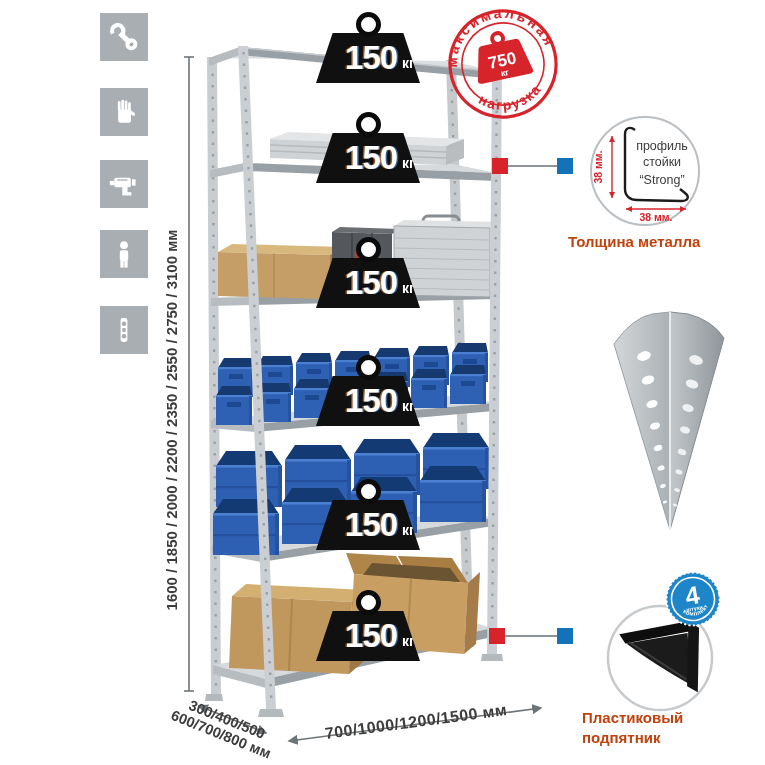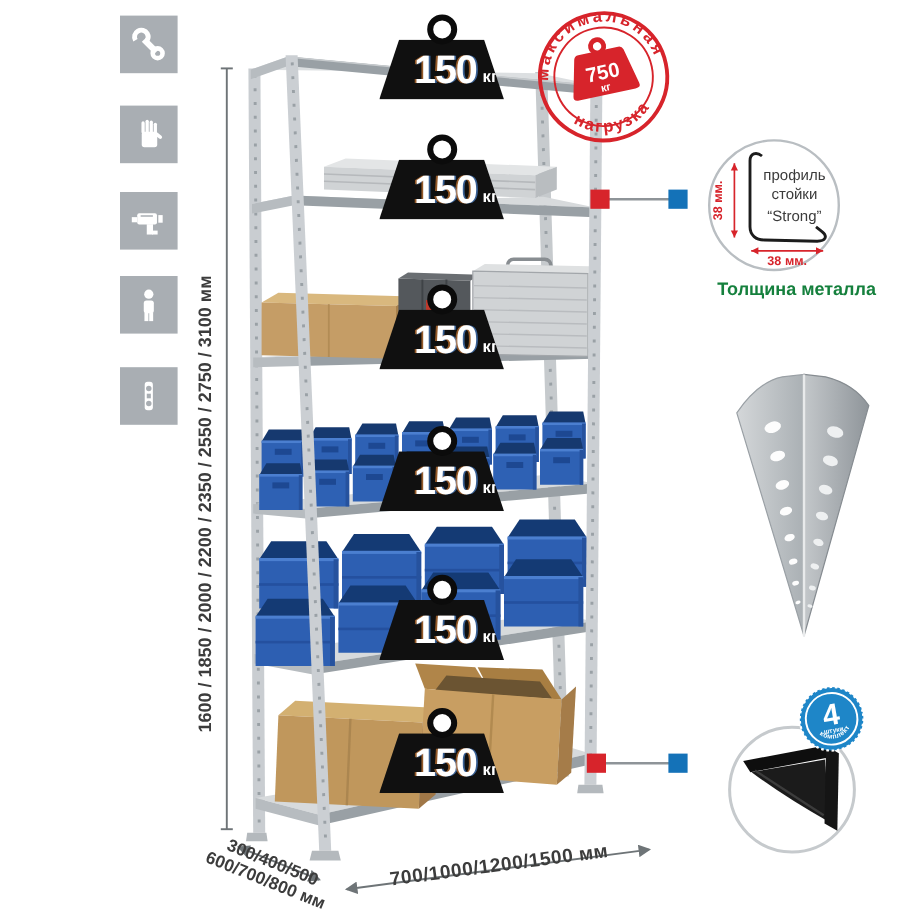--- a/index.html
+++ b/index.html
@@ -20,21 +20,21 @@
                text-shadow:-1.5px 0 0 rgba(255,150,60,.55),1.5px 0 0 rgba(90,160,255,.55);margin-left:24px;}
   .weight .unit{font-size:14px;font-weight:bold;color:#fff;margin-top:9px;}
   
   .dimlabel{position:absolute;color:#3c3c3c;font-weight:bold;white-space:nowrap;}
   .vdim{left:171px;top:420px;font-size:15px;transform:translate(-50%,-50%) rotate(-90deg);}
   .depthdim{left:224px;top:727px;font-size:14.5px;line-height:1.12;text-align:center;
             transform:translate(-50%,-50%) rotate(22deg);white-space:nowrap;}
   .widthdim{left:416px;top:722px;font-size:16px;letter-spacing:.4px;
             transform:translate(-50%,-50%) rotate(-7.5deg);}
   
-  .caption{position:absolute;text-align:right;color:#15803d;font-size:15px;
+  .caption{position:absolute;text-align:left;color:#c2410c;font-size:15px;
            font-weight:600;line-height:1.32;}
 </style>
 </head>
 <body>
 
 <div id="canvas">
 
   <svg class="abs" style="left:0;top:0" width="765" height="765" viewBox="0 0 765 765">
     <defs>
       <marker id="arw" viewBox="0 0 10 10" refX="8.5" refY="5" markerWidth="6.5" markerHeight="6.5" orient="auto-start-reverse">
@@ -402,20 +402,24 @@
       <circle cx="29" cy="29" r="26.5" fill="none" stroke="#fff" stroke-width="1.8" stroke-dasharray="2.2 2.2"></circle>
       <circle cx="29" cy="29" r="21.5" fill="none" stroke="#fff" stroke-width="1.6"></circle>
       <text x="29" y="34" text-anchor="middle" font-size="25" font-weight="bold" fill="#fff">4</text>
       <text x="29" y="40.5" text-anchor="middle" font-size="5.5" font-weight="bold" fill="#fff">штуки</text>
       <text font-size="5.8" font-weight="bold" fill="#fff" letter-spacing=".4">
         <textPath href="#bp" startOffset="50%" text-anchor="middle">в комплекте</textPath>
       </text>
     </g>
   </svg>
 
+  <div class="caption" style="left:582px;top:708px;width:156px">
+    <div>Пластиковый</div>
+    <div>подпятник</div>
+  </div>
 
   <div class="dimlabel vdim">1600 / 1850 / 2000 / 2200 / 2350 / 2550 / 2750 / 3100 мм</div>
   <div class="dimlabel depthdim">
     <div>300/400/500</div>
     <div>600/700/800 мм</div>
   </div>
   <div class="dimlabel widthdim">700/1000/1200/1500 мм</div>
 
 </div>
 

